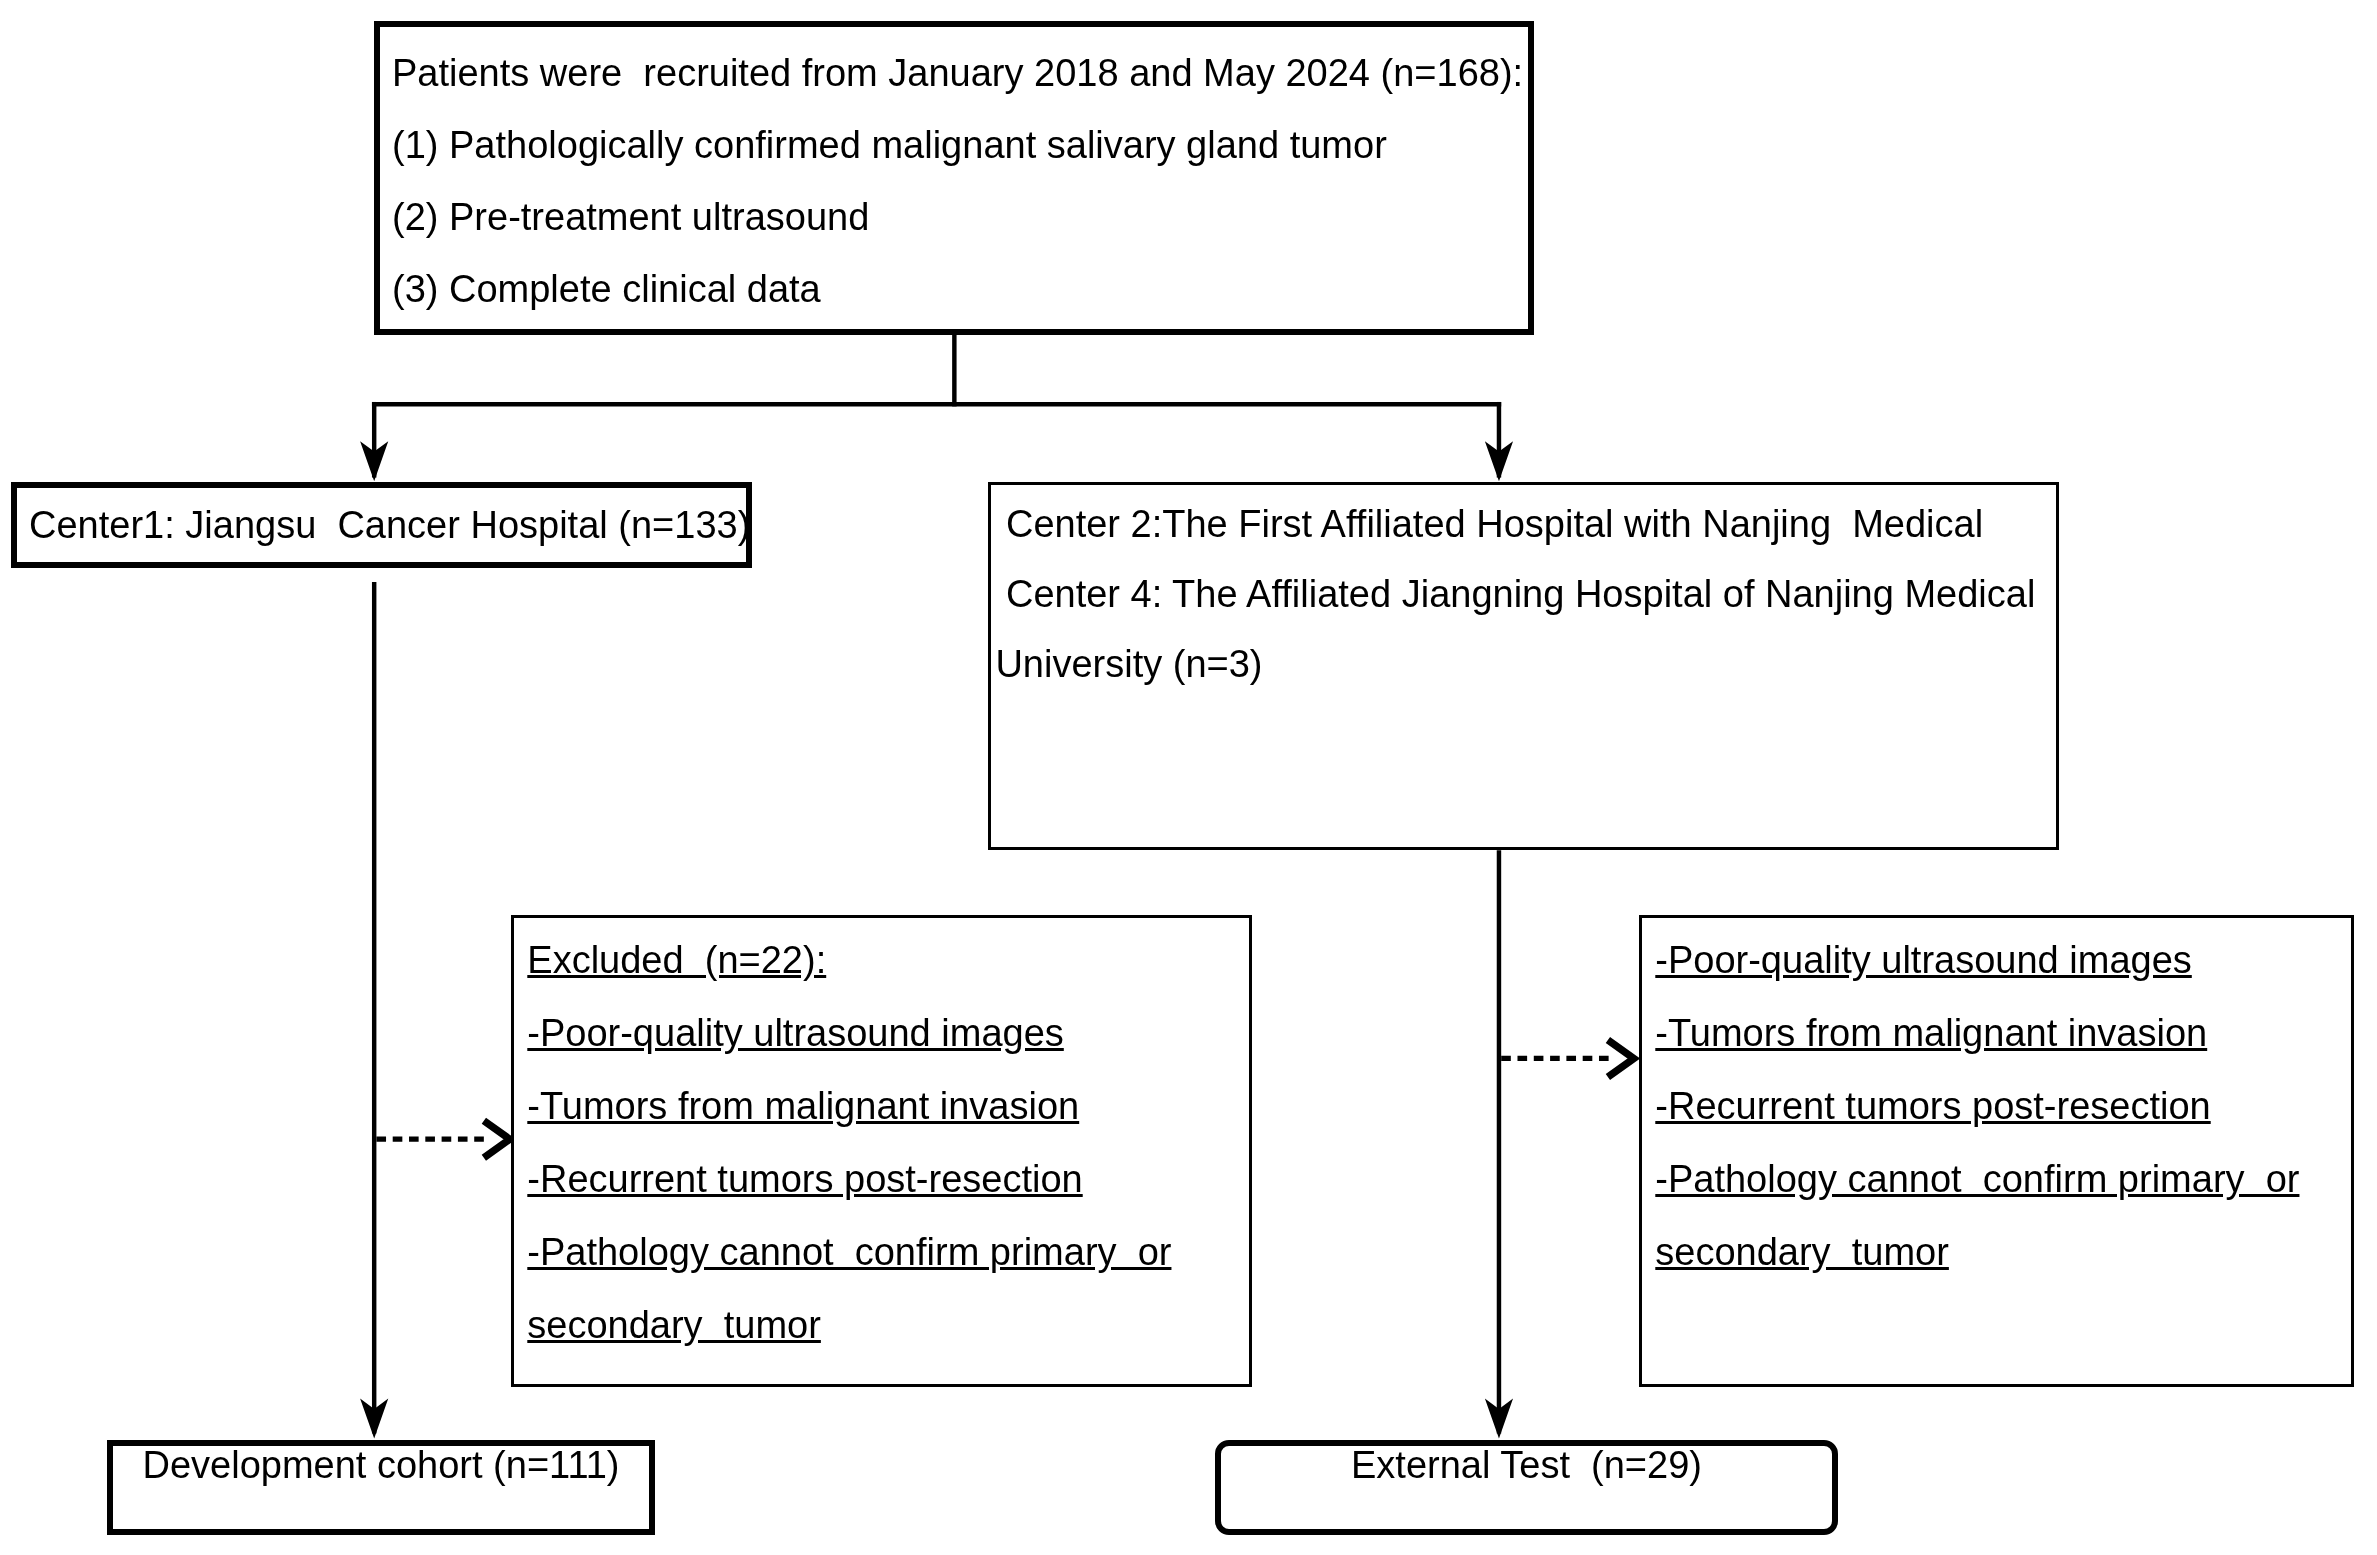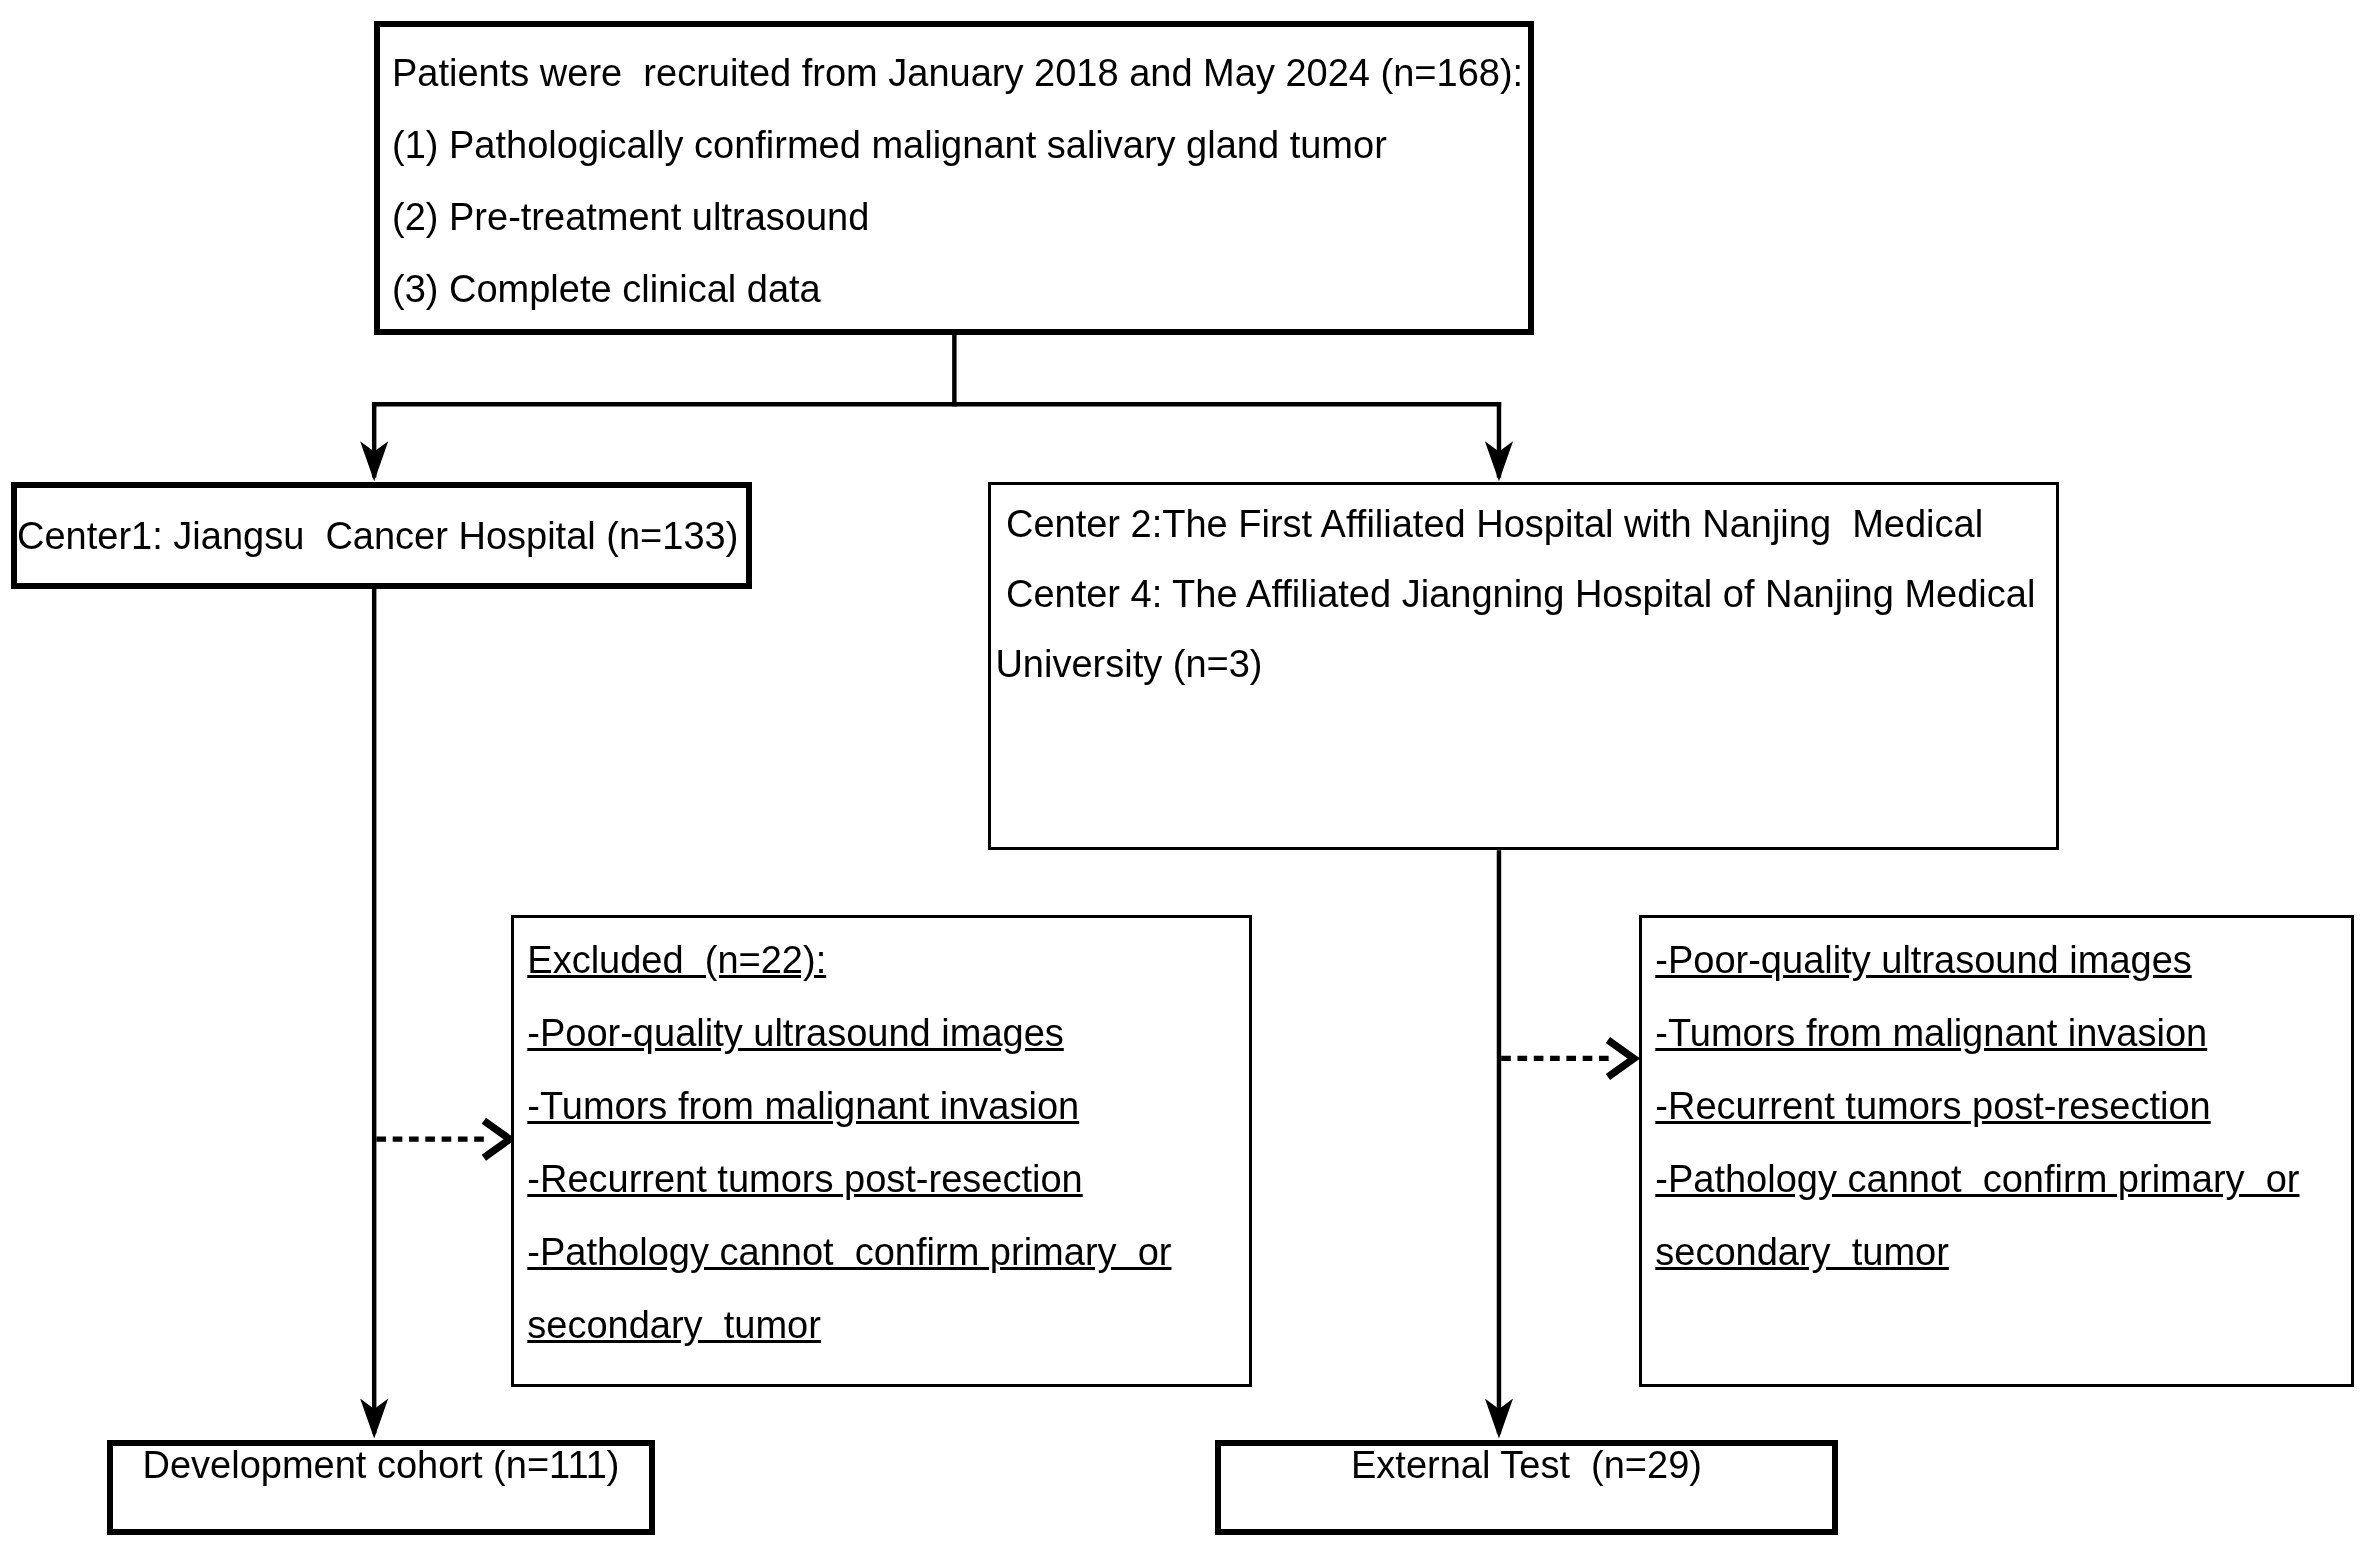--- a/index.html
+++ b/index.html
@@ -35,24 +35,24 @@
   .box .line { white-space: pre; }
 
   .box-recruitment {
     left: 374px; top: 21px; width: 1160px; height: 314px;
     border-width: 6.7px;
     padding: 10.4px 0 0 12px;
   }
   .box-recruitment .line { line-height: 72px; }
 
   .box-center1 {
-    left: 11px; top: 482px; width: 741px; height: 107px;
+    left: 11px; top: 482px; width: 741px; height: 86px;
     border-width: 6px;
     display: flex; align-items: center;
-    padding-left: 0;
+    padding-left: 12px;
   }
 
   .box-centers234 {
     left: 988px; top: 482px; width: 1071px; height: 368px;
     border-width: 3.7px;
     padding: 4.4px 0 0 4.4px;
   }
   .box-centers234 .line { line-height: 70px; }
 
   .box-excluded {
@@ -62,21 +62,21 @@
   }
   .box-excluded .line { line-height: 73px; }
   .box-excluded-left  { left: 511px;  top: 915px; width: 741px; height: 472px; }
   .box-excluded-right { left: 1639px; top: 915px; width: 715px;  height: 472px; }
 
   .box-terminal {
     border-width: 6px;
     display: flex; align-items: flex-start; justify-content: center;
   }
   .box-development { left: 107px;  top: 1440px; width: 548px; height: 95px; }
-  .box-external    { left: 1215px; top: 1440px; width: 623px; height: 95px; }
+  .box-external    { left: 1215px; top: 1440px; width: 623px; height: 95px; border-radius: 14px; }
 </style>
 </head>
 <body>
 
 <div class="canvas">
 
   <svg class="connectors" viewBox="0 0 3208 2099" xmlns="http://www.w3.org/2000/svg">
 
     <line x1="1288" y1="450" x2="1288" y2="548" stroke="currentColor" stroke-width="6"></line>
 

